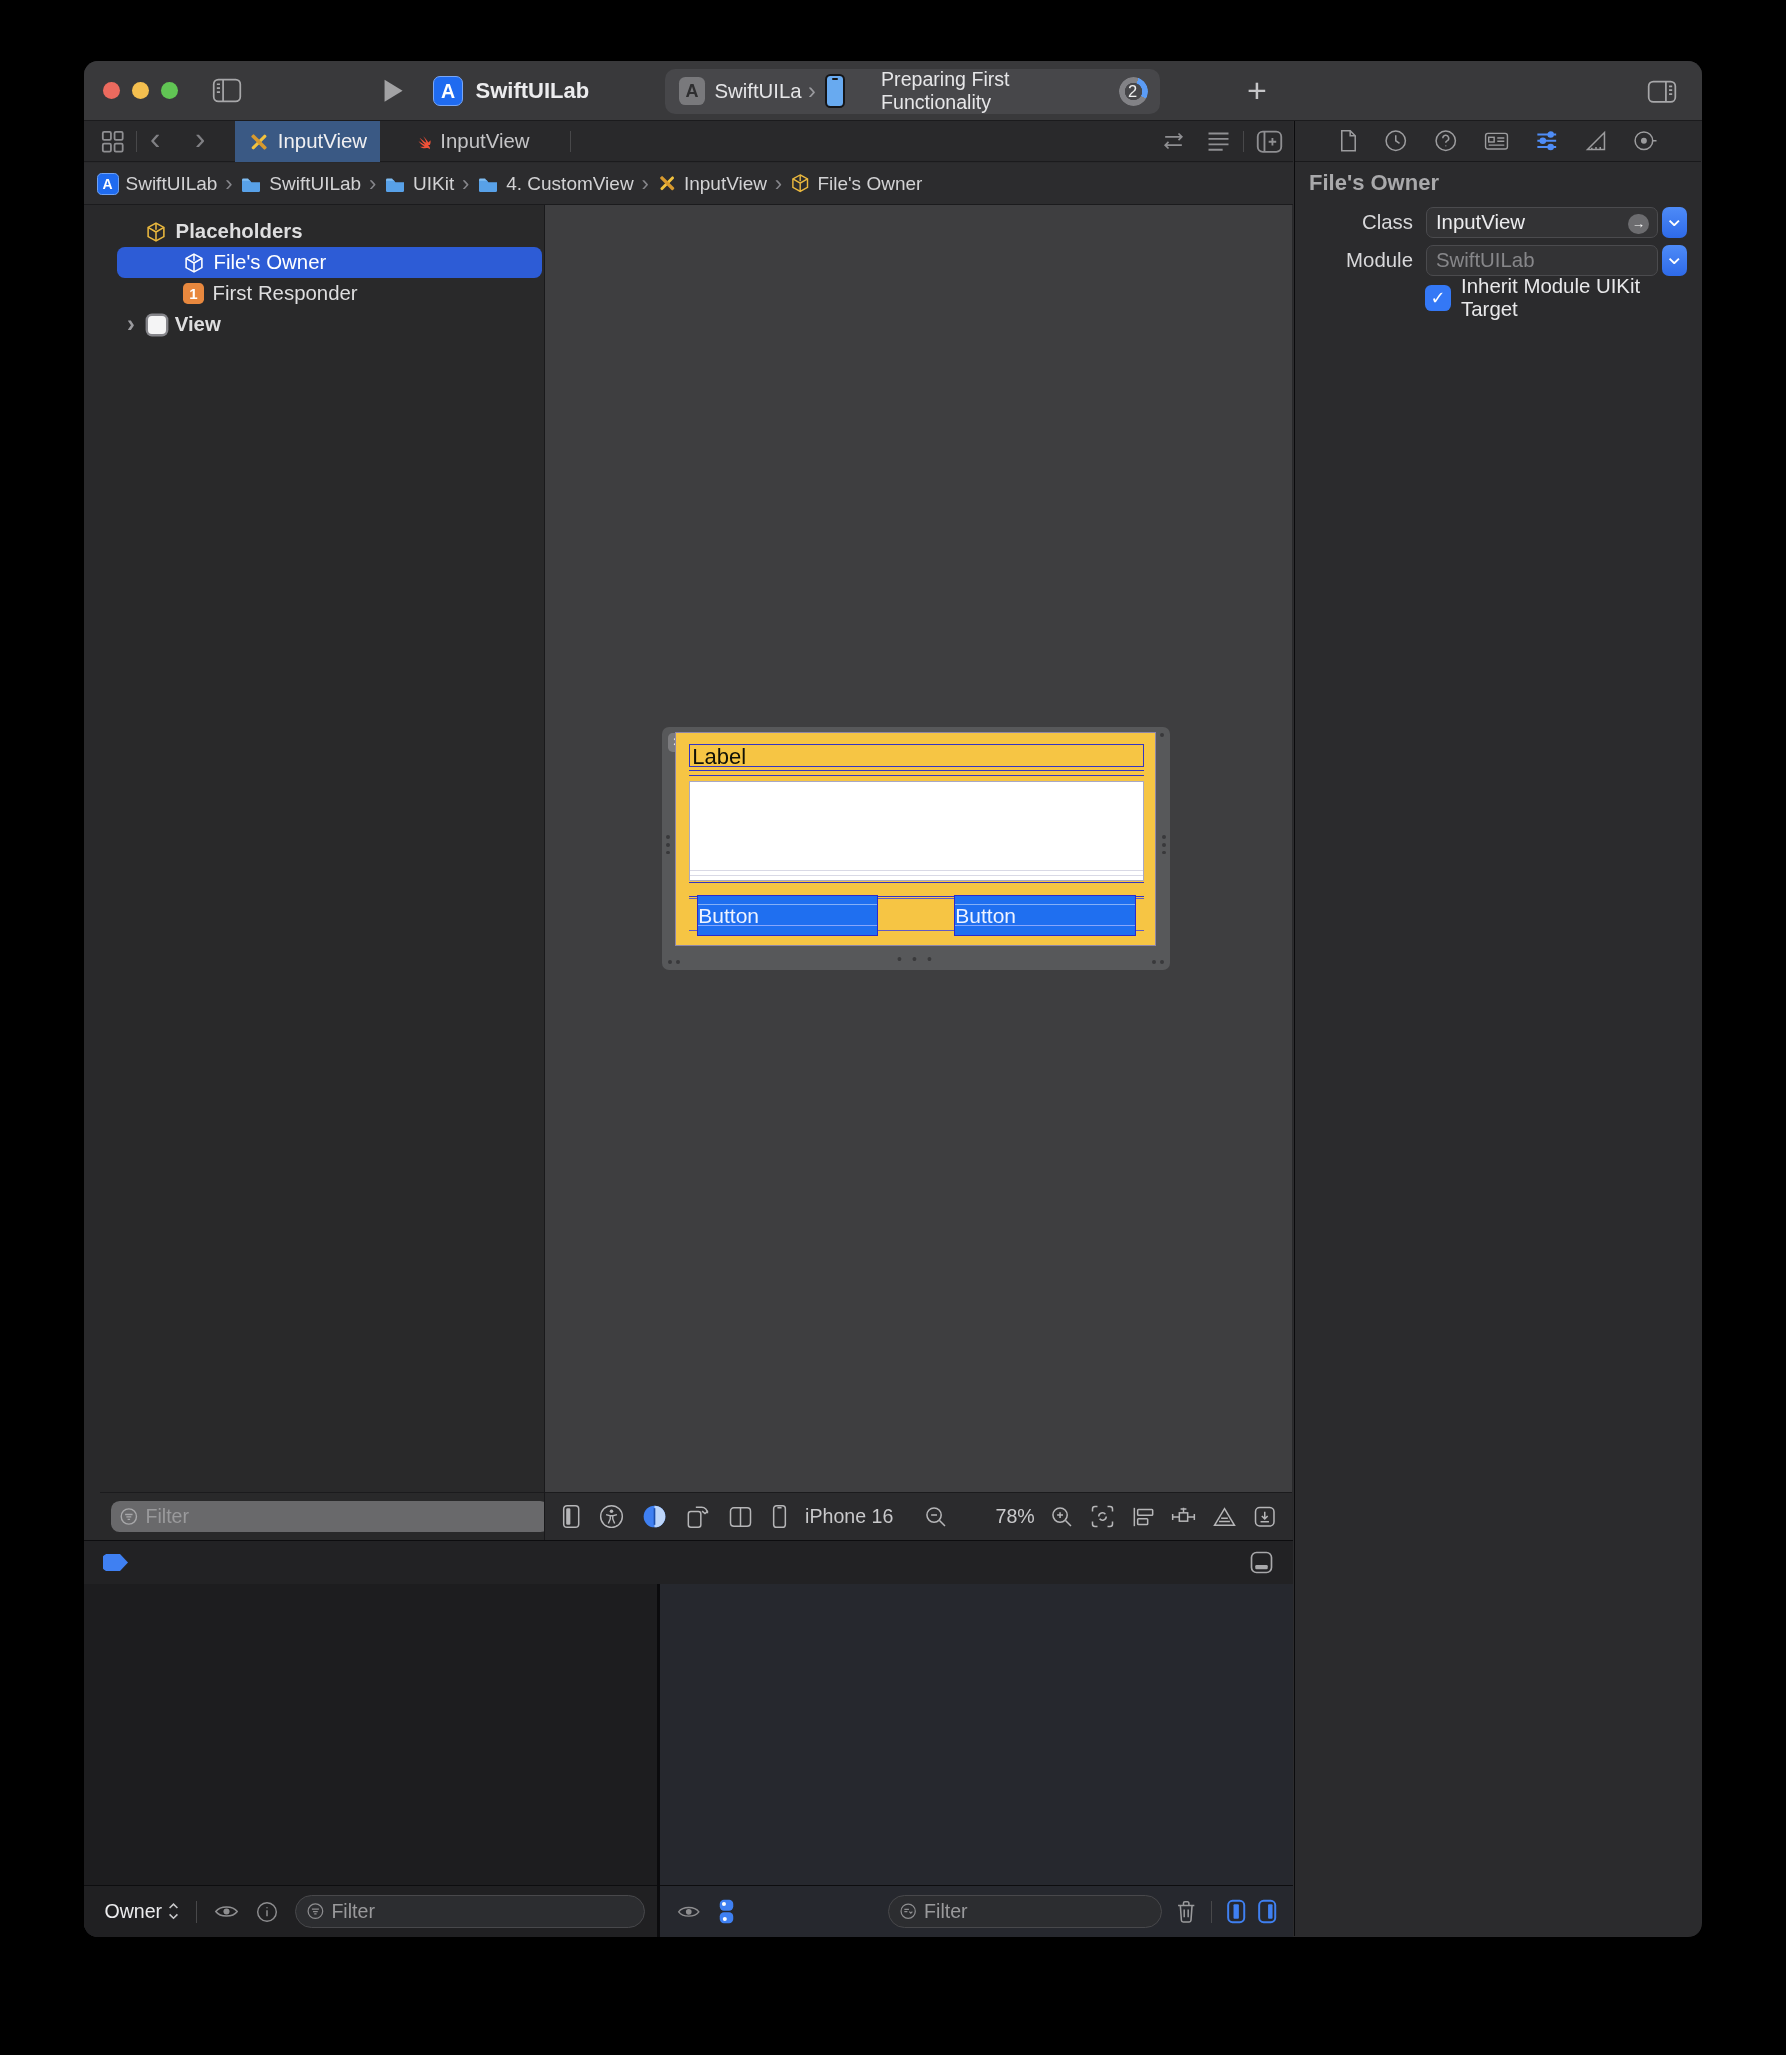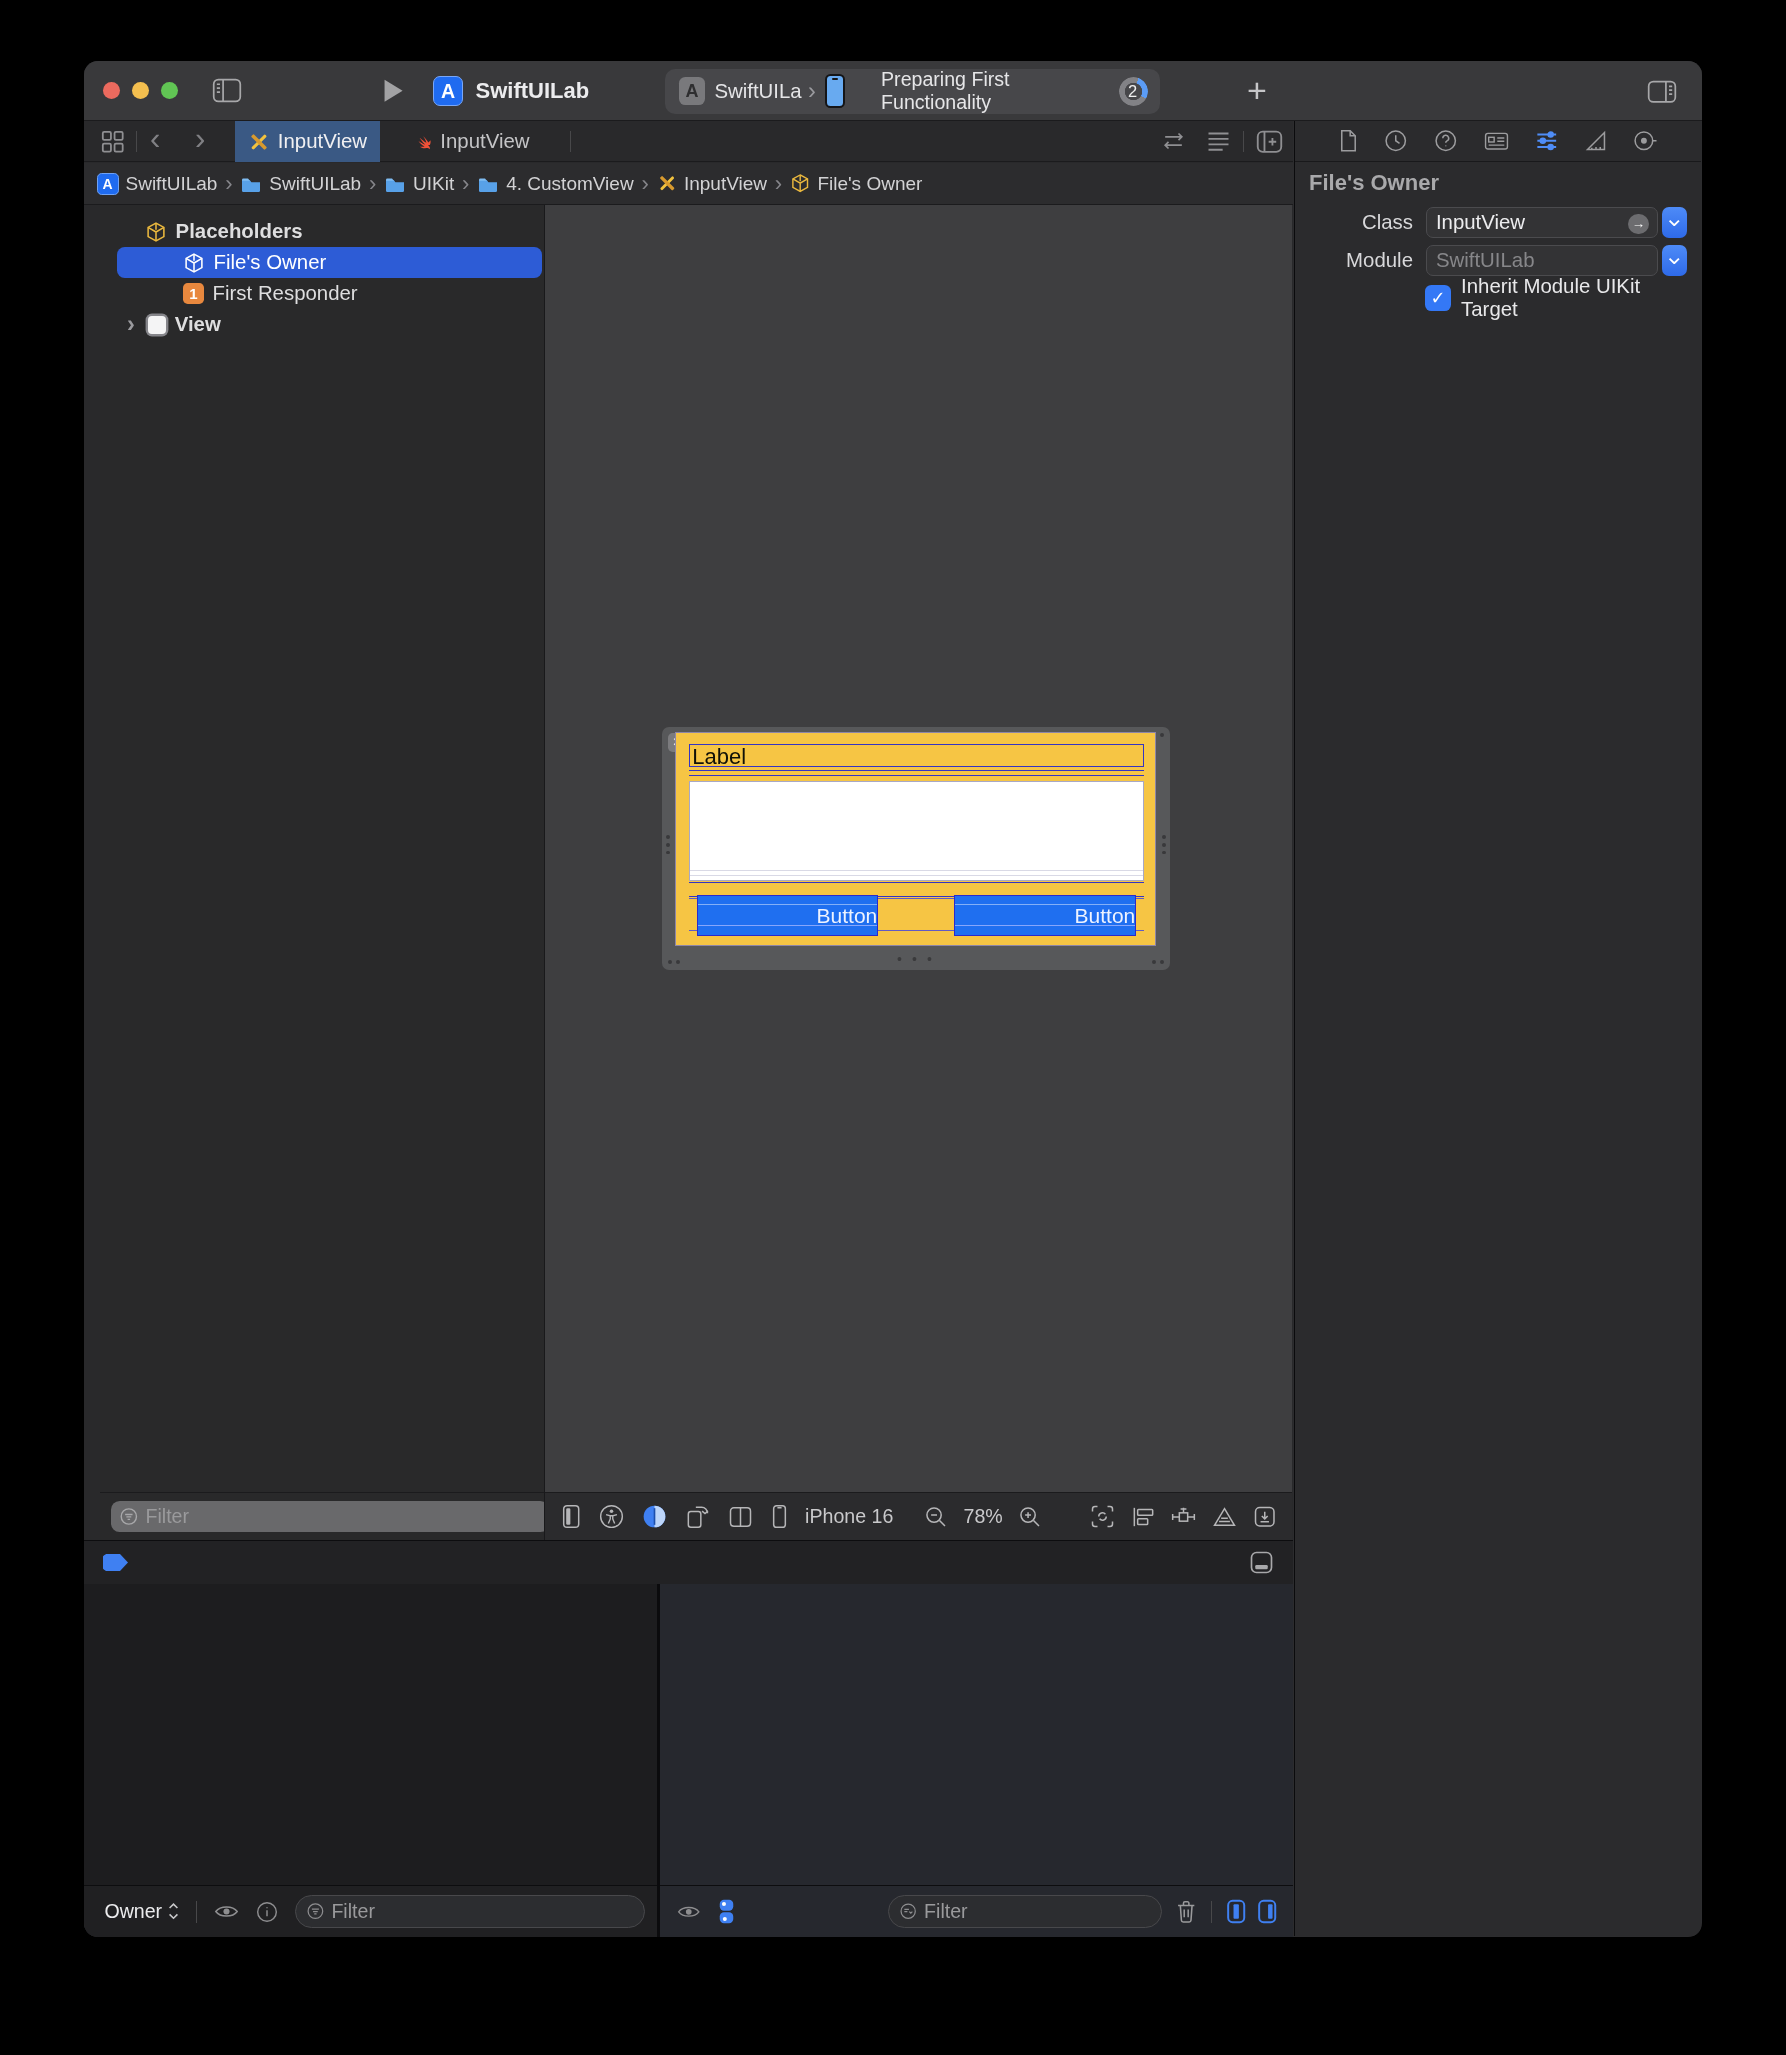--- a/index.html
+++ b/index.html
@@ -94,28 +94,28 @@
   .hairline-strip { position:absolute; left:12.5px; top:37px; width:455px; height:5.5px;
                     border-top:0.8px solid #3434c4; border-bottom:0.8px solid #3434c4; }
   .textview { position:absolute; left:12.5px; top:48px; width:455px; height:100px; background:#fff; border:0.8px solid #a8a8c6; }
   .textview::before { content:""; position:absolute; left:0; right:0; bottom:9.4px; border-top:0.8px solid #d9d9e6; }
   .textview::after  { content:""; position:absolute; left:0; right:0; bottom:3.9px;  border-top:0.8px solid #d9d9e6; }
   .midstrip { position:absolute; left:12.5px; top:149px; width:455px; height:15px;
               border-top:0.8px solid #3434c4; border-bottom:0.8px solid #3434c4; }
   .btnrow-outline { position:absolute; left:12.5px; top:165px; width:455px; height:33px;
                     border-top:0.8px solid rgba(70,70,220,.85); border-bottom:0.8px solid rgba(70,70,220,.85); }
   .ib-button { position:absolute; top:162px; height:41px; background:#1f6ff0; border:1.6px solid #2a2ace;
-               color:#eef3ff; font-size:21px; display:flex; align-items:center; justify-content:flex-end; }
+               color:#eef3ff; font-size:21px; display:flex; align-items:center; justify-content:flex-start; }
   .ib-button::before { content:""; position:absolute; left:0; right:0; top:7.8px; border-top:0.8px solid rgba(255,255,255,.45); }
   .ib-button::after  { content:""; position:absolute; left:0; right:0; bottom:8.6px; border-top:0.8px solid rgba(160,180,255,.8); }
 
   .canvas-toolbar { position:absolute; left:0; top:1287px; width:747px; height:48px; background:#2b2b2d;
                     border-top:0.8px solid #1b1b1d; display:flex; align-items:center; padding:0 15.7px; color:#b6b6b8; }
   .ct-group { display:flex; align-items:center; gap:18px; }
-  .ct-text { color:#c9c9cb; font-size:19.6px; }
+  .ct-text { color:#c9c9cb; font-size:19.6px;margin-left:32px; }
 
   
   .debugbar { position:absolute; left:0; top:1419px; width:1209px; height:44px; background:#222224;
               border-top:1.6px solid #0d0d0f; display:flex; align-items:center; }
   .bp-tag { width:25px; height:17px; background:#3f80f2; margin-left:19px;
             clip-path:polygon(0 12%, 0 88%, 12% 100%, 68% 100%, 100% 50%, 68% 0, 12% 0); border-radius:3.1px; }
   .debug-left  { position:absolute; left:0;   top:1463px; width:573px; height:301px; background:#1d1d1f; }
   .debug-div   { position:absolute; left:573px; top:1463px; width:3.1px; height:353px; background:#0b0b0d; }
   .debug-right { position:absolute; left:576px; top:1463px; width:633px; height:301px; background:#26282e; }
   .dbb { position:absolute; top:1764px; height:52px; border-top:0.8px solid #0d0d0f; display:flex; align-items:center; color:#b4b4b6; }

